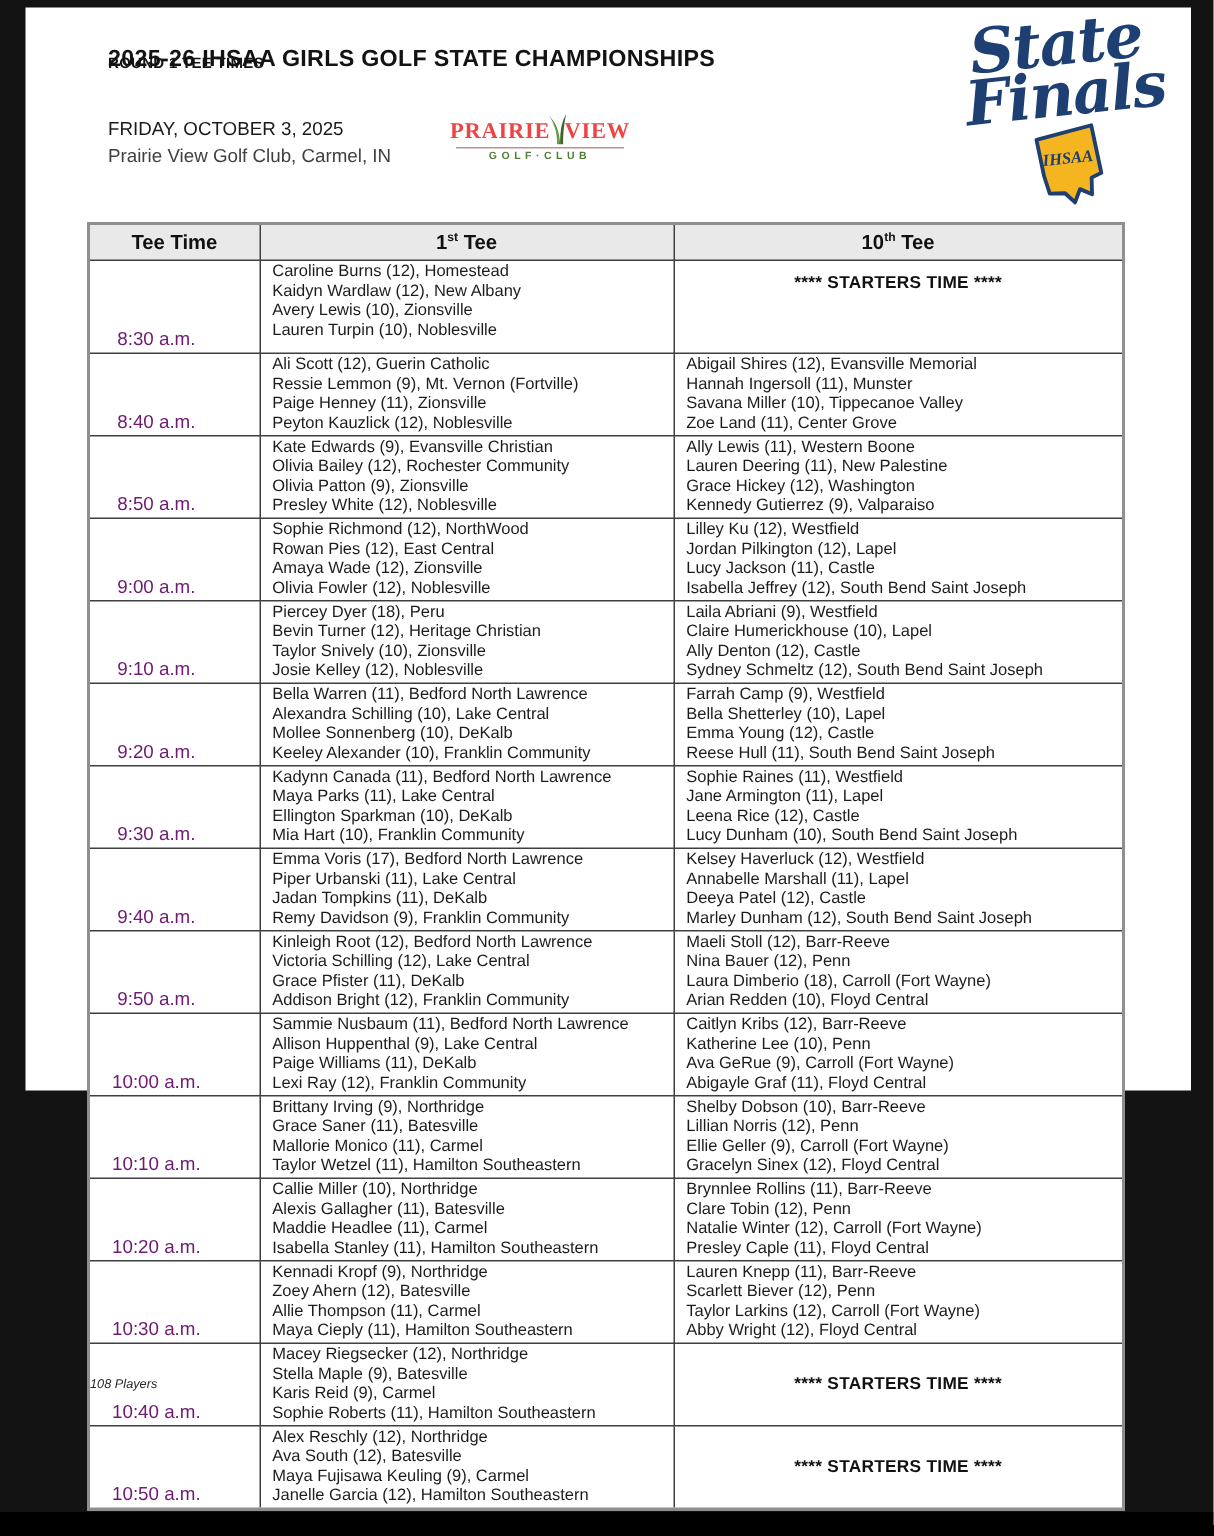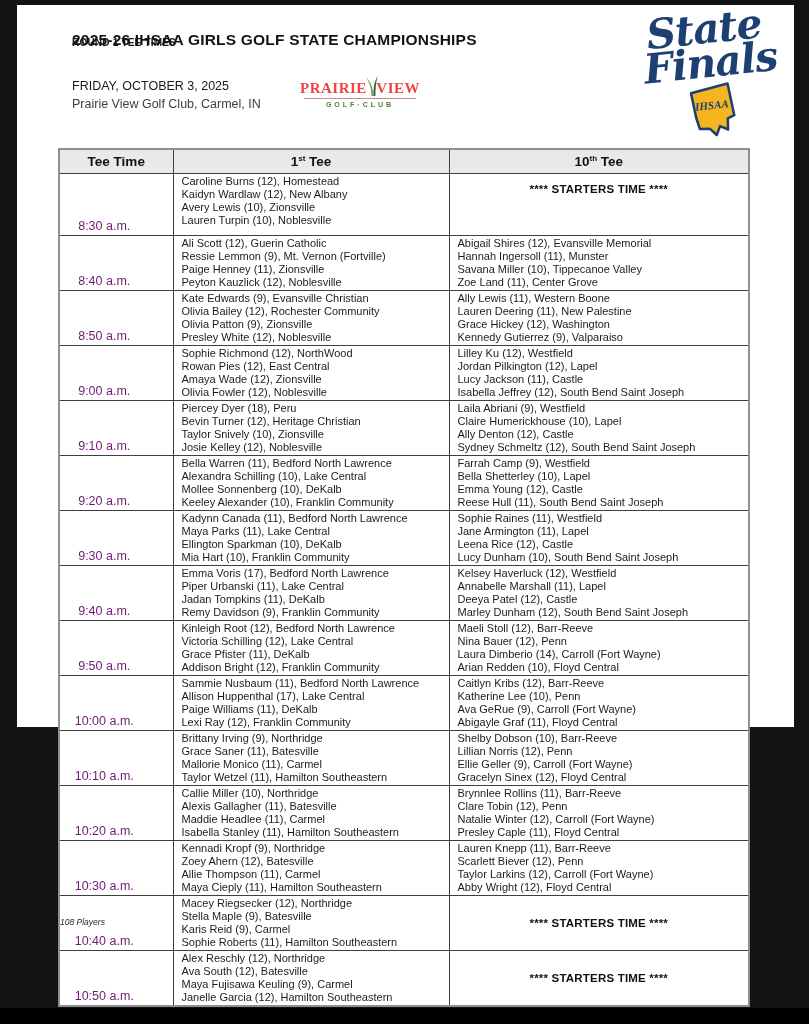--- a/index.html
+++ b/index.html
@@ -229,29 +229,29 @@
           <td class="time-cell">9:50 a.m.</td>
           <td class="players-cell">
             <div class="player-line">Kinleigh Root (12), Bedford North Lawrence</div>
             <div class="player-line">Victoria Schilling (12), Lake Central</div>
             <div class="player-line">Grace Pfister (11), DeKalb</div>
             <div class="player-line">Addison Bright (12), Franklin Community</div>
           </td>
           <td class="players-cell">
             <div class="player-line">Maeli Stoll (12), Barr-Reeve</div>
             <div class="player-line">Nina Bauer (12), Penn</div>
-            <div class="player-line">Laura Dimberio (14), Carroll (Fort Wayne)</div>
+            <div class="player-line">Laura Dimberio (18), Carroll (Fort Wayne)</div>
             <div class="player-line">Arian Redden (10), Floyd Central</div>
           </td>
         </tr>
         <tr>
           <td class="time-cell">10:00 a.m.</td>
           <td class="players-cell">
             <div class="player-line">Sammie Nusbaum (11), Bedford North Lawrence</div>
-            <div class="player-line">Allison Huppenthal (17), Lake Central</div>
+            <div class="player-line">Allison Huppenthal (9), Lake Central</div>
             <div class="player-line">Paige Williams (11), DeKalb</div>
             <div class="player-line">Lexi Ray (12), Franklin Community</div>
           </td>
           <td class="players-cell">
             <div class="player-line">Caitlyn Kribs (12), Barr-Reeve</div>
             <div class="player-line">Katherine Lee (10), Penn</div>
             <div class="player-line">Ava GeRue (9), Carroll (Fort Wayne)</div>
             <div class="player-line">Abigayle Graf (11), Floyd Central</div>
           </td>
         </tr>

